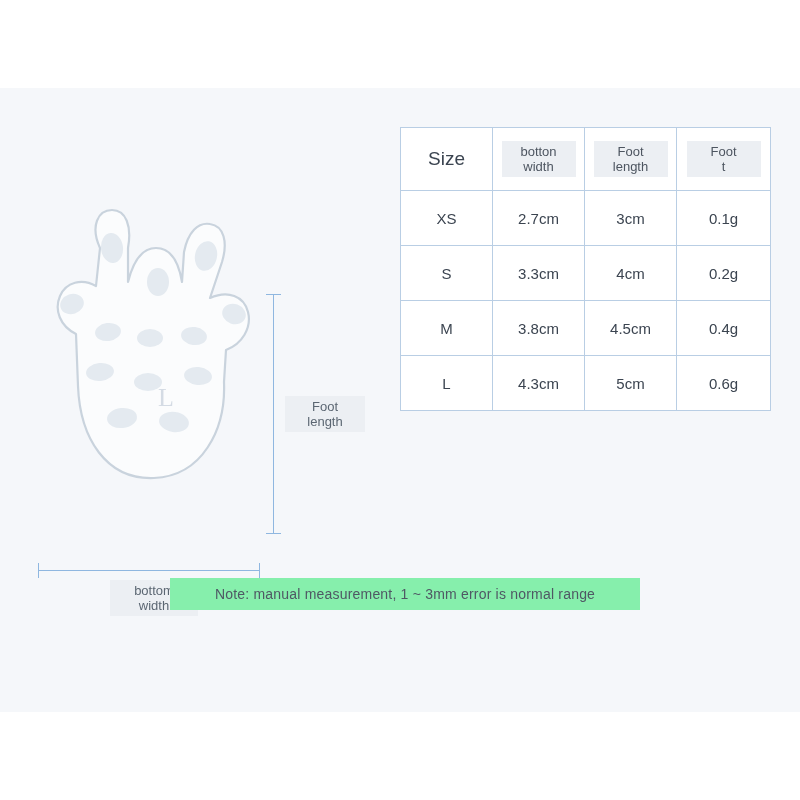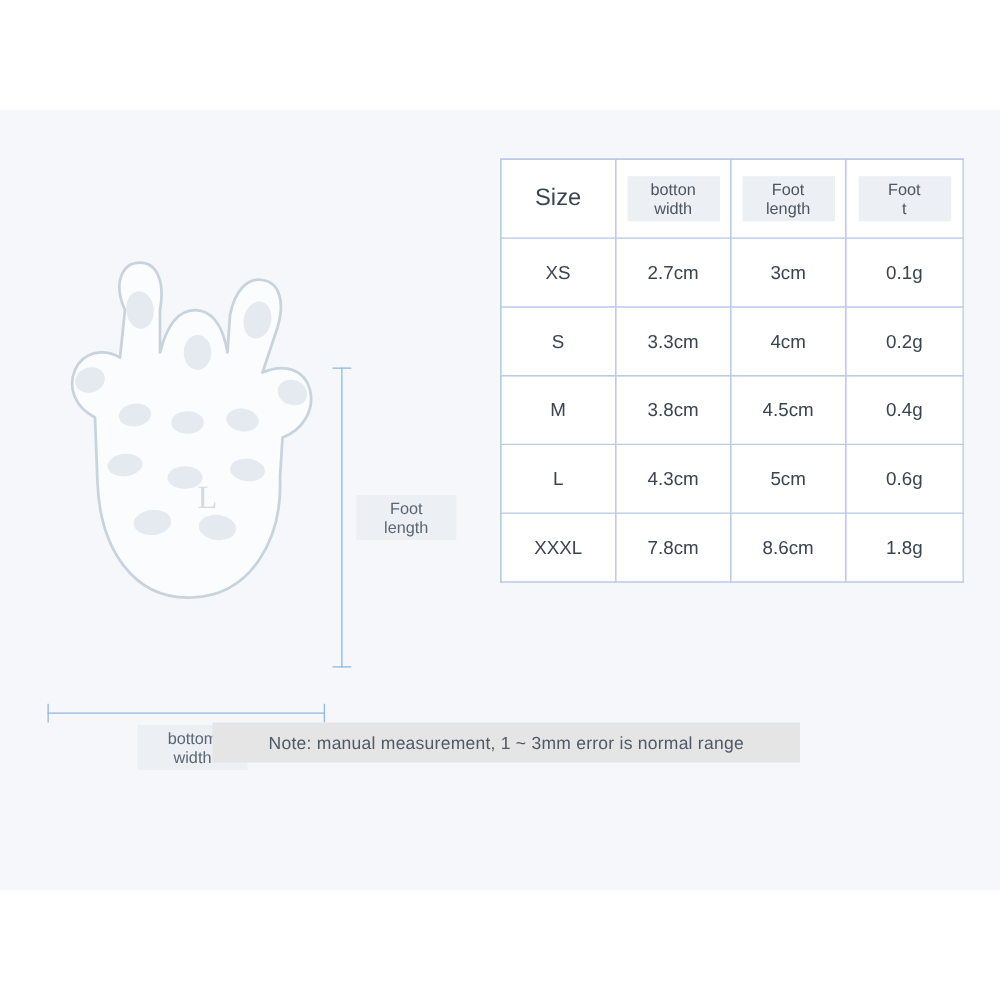--- a/index.html
+++ b/index.html
@@ -166,21 +166,21 @@
   col.c3 { width: 92px; }
   col.c4 { width: 94px; }
 
   
   .note {
     position: absolute;
     left: 170px;
     top: 490px;
     width: 450px;
     padding: 8px 10px;
-    background: #e5e5e5;
+    background: #86efac;
     color: #4f5864;
     font-size: 14px;
     text-align: center;
     letter-spacing: 0.2px;
   }
 </style>
 </head>
 <body>
 
 <div class="page">
@@ -288,26 +288,20 @@
             <td>3.8cm</td>
             <td>4.5cm</td>
             <td>0.4g</td>
           </tr>
           <tr>
             <td>L</td>
             <td>4.3cm</td>
             <td>5cm</td>
             <td>0.6g</td>
           </tr>
-          <tr>
-            <td>XXXL</td>
-            <td>7.8cm</td>
-            <td>8.6cm</td>
-            <td>1.8g</td>
-          </tr>
         </tbody>
       </table>
     </div>
 
     <div class="note">Note: manual measurement, 1 ~ 3mm error is normal range</div>
 
   </div>
 </div>
 
 </body></html>

